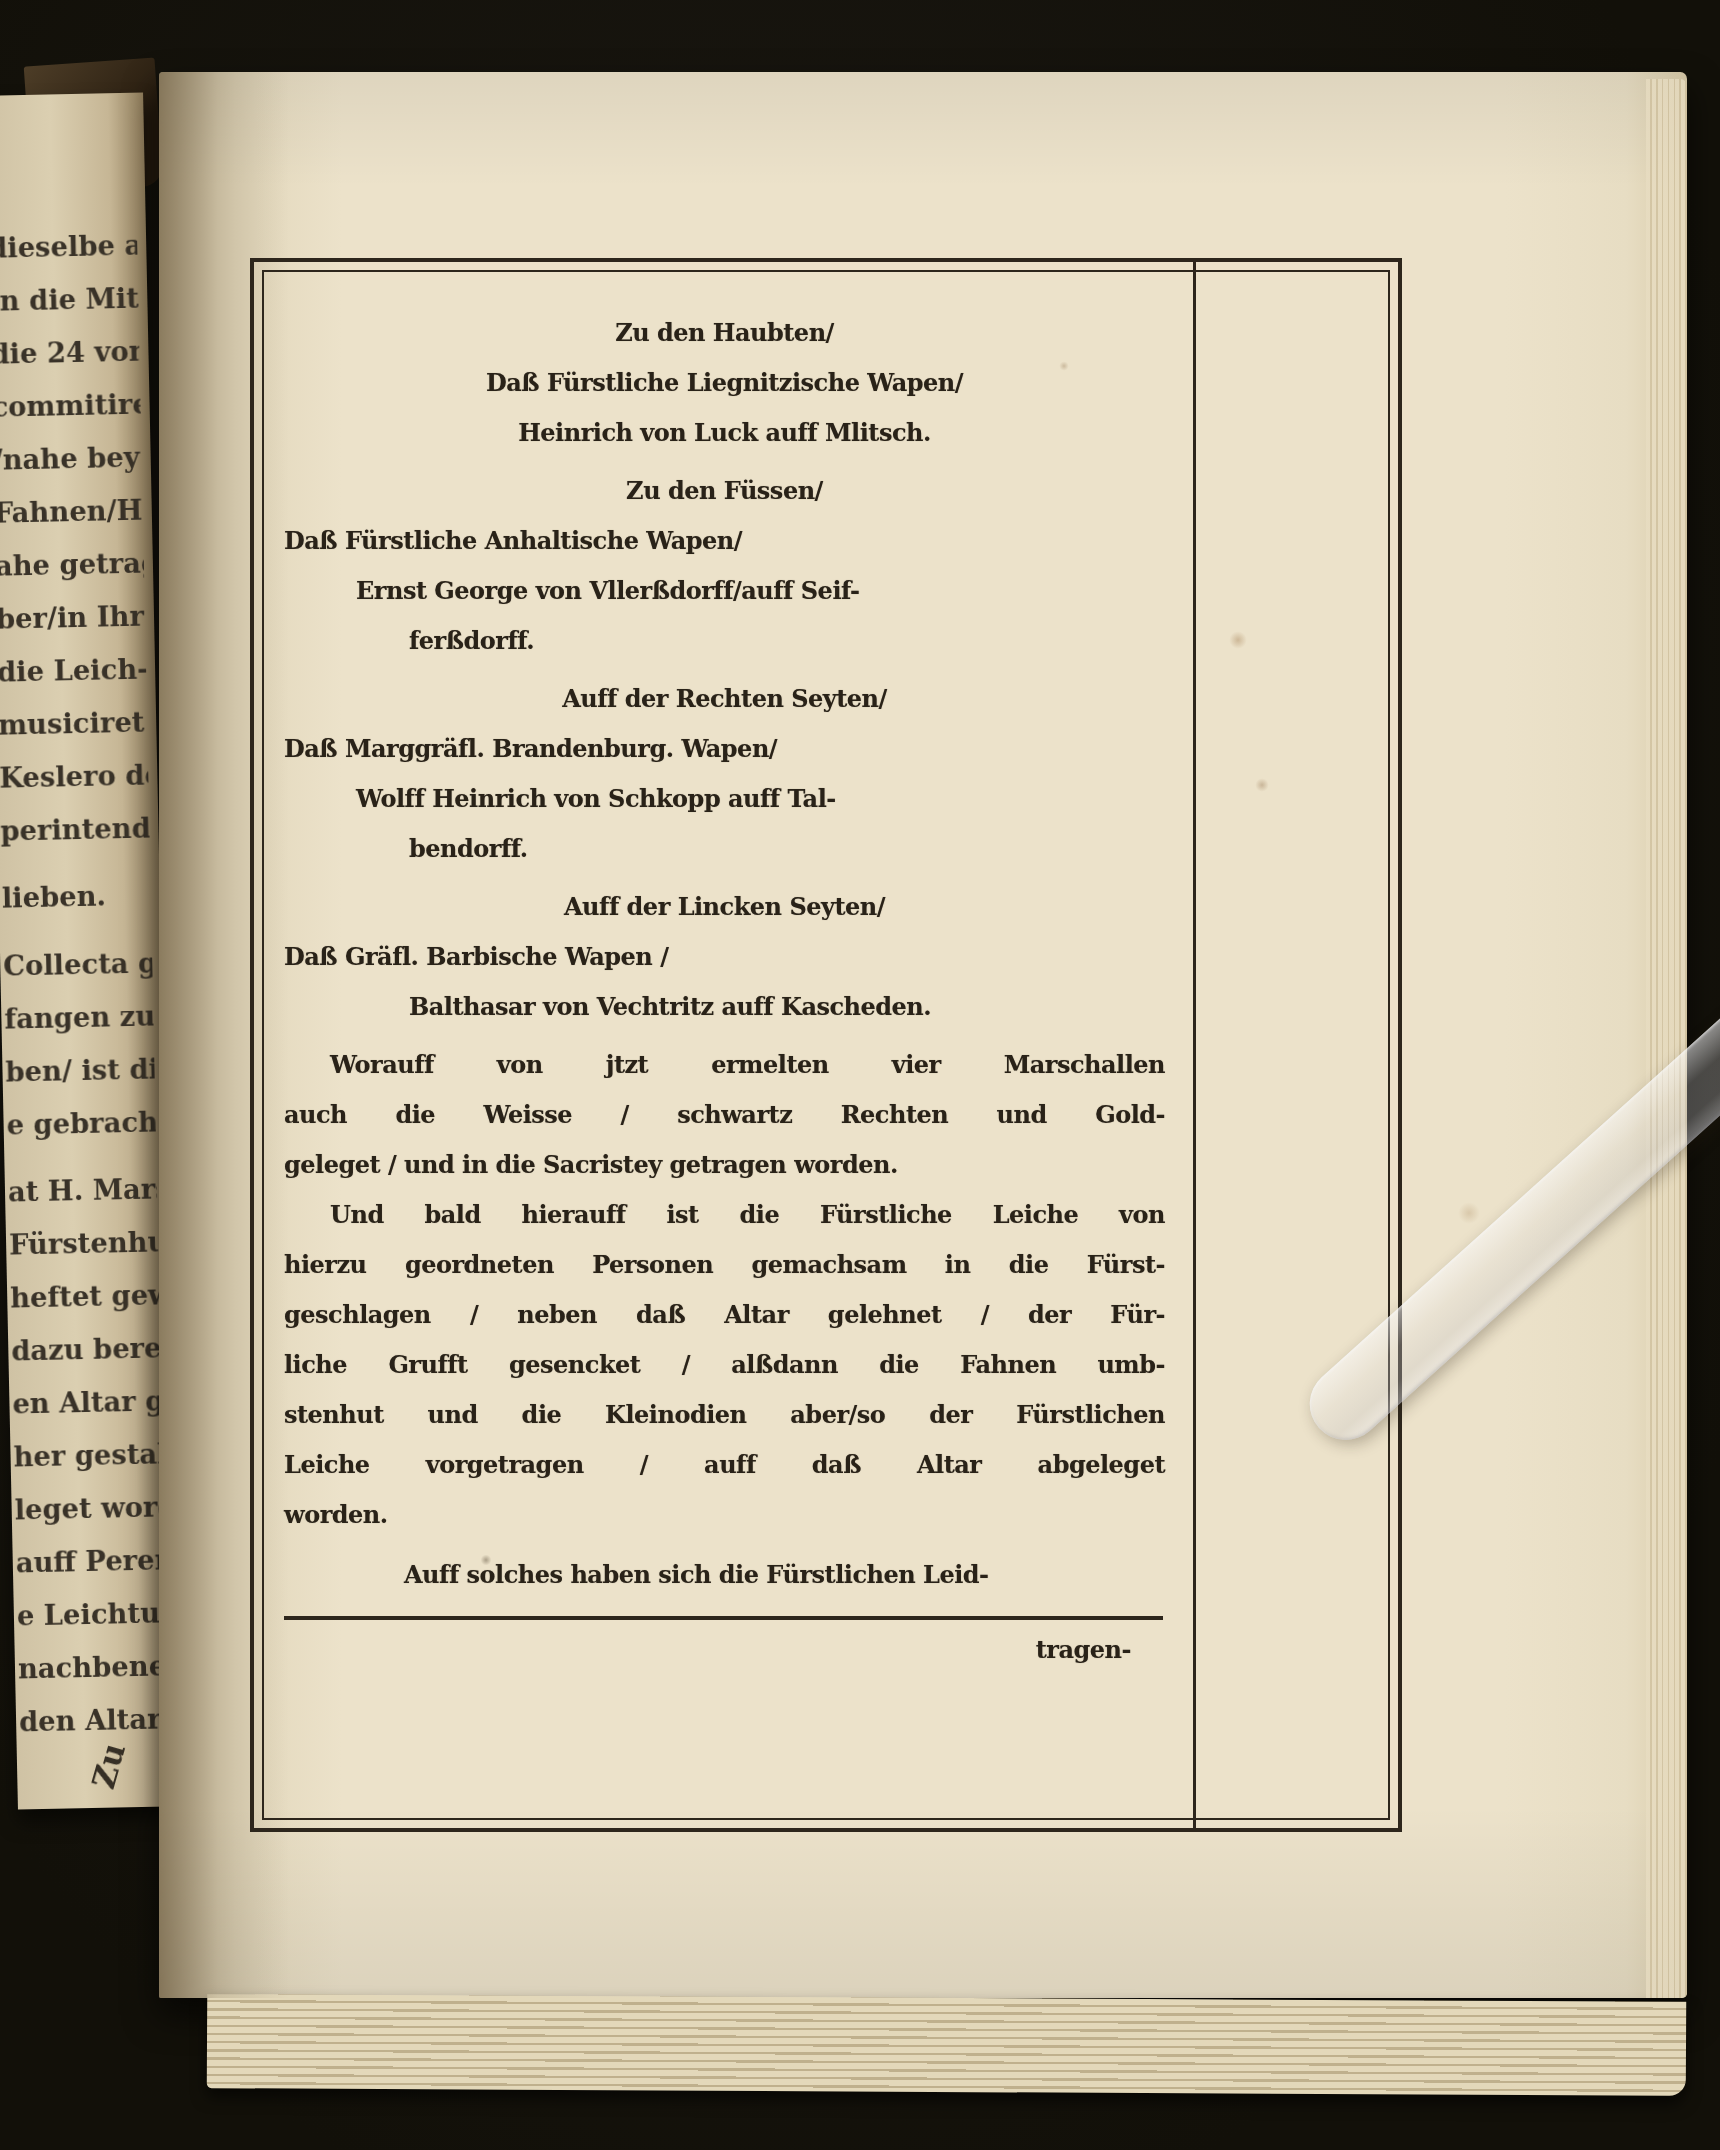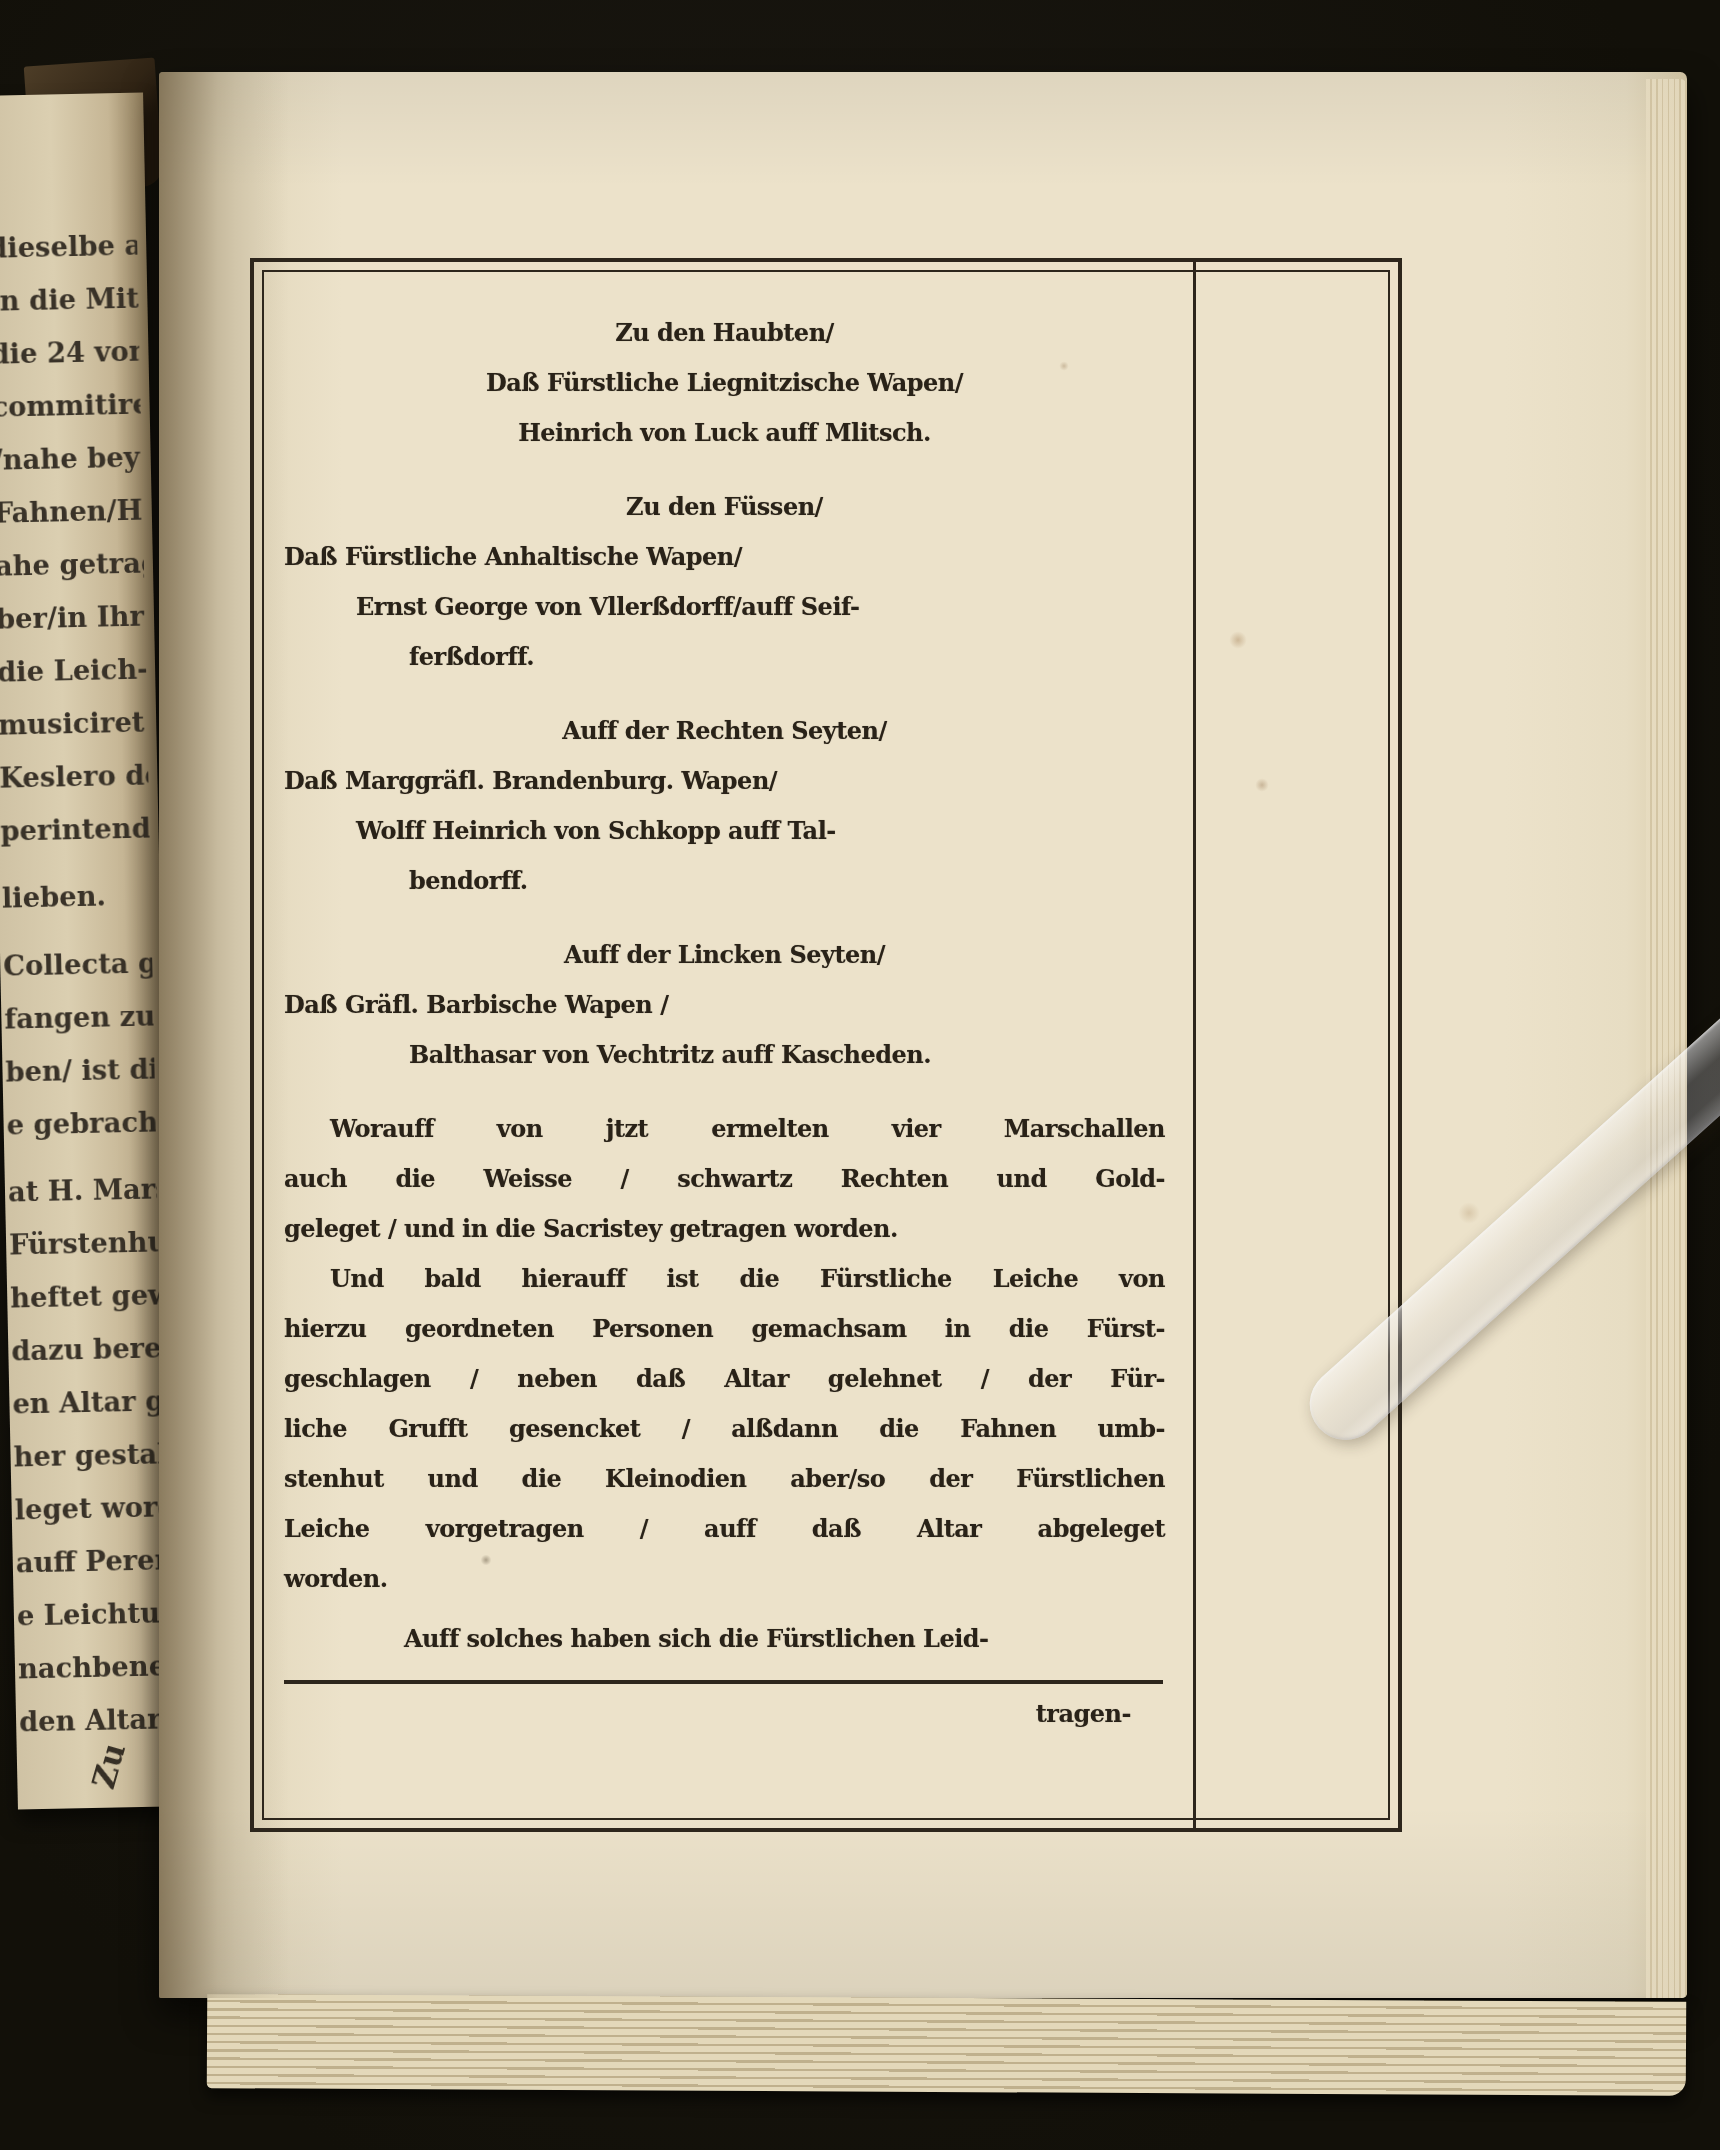--- a/index.html
+++ b/index.html
@@ -82,23 +82,23 @@
     color:#292218;font-size:24px;line-height:50px;font-weight:bold;letter-spacing:-0.5px;
     text-shadow:0 0 1px rgba(41,34,24,0.35);
   }
   .line{min-height:50px;}
   .c{text-align:center;}
   .i1{padding-left:72px;}
   .i2{padding-left:125px;}
   .ind{text-indent:46px;}
   .ind2{text-indent:120px;margin-top:10px;}
   .j{text-align:justify;text-align-last:justify;}
-  .stanza{margin-top:24px;}
+  .stanza{margin-top:8px;}
   .stanza.first{margin-top:0;}
-  .para{margin-top:24px;}
+  .para{margin-top:8px;}
   .para.tight{margin-top:0;}
   .end-rule{height:3.9px;background:#2d261c;margin-top:16.4px;width:879px;}
   .catchword{text-align:right;padding-right:34px;margin-top:4.8px;}
 
   
   .book-snake{
     position:absolute;left:1319px;top:1392px;width:684px;height:72px;
     transform:rotate(-42deg);transform-origin:left center;border-radius:39px;
     background:linear-gradient(to bottom, rgba(250,250,252,0.55), rgba(225,225,230,0.28) 40%, rgba(200,200,205,0.32) 75%, rgba(235,235,240,0.45));
     box-shadow:0 5.8px 14.4px rgba(40,30,15,0.28), inset 0 1.4px 2.9px rgba(255,255,255,0.6), inset 0 -1.4px 3.9px rgba(120,120,130,0.35);

